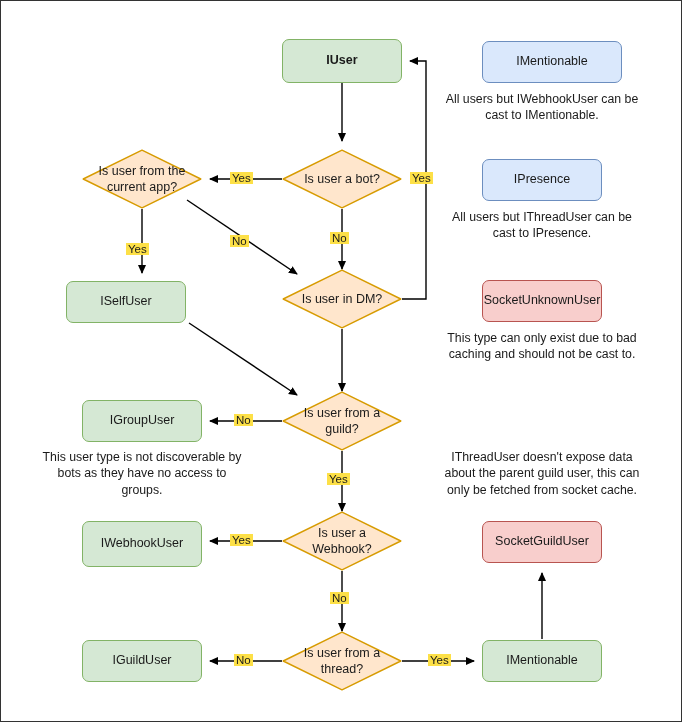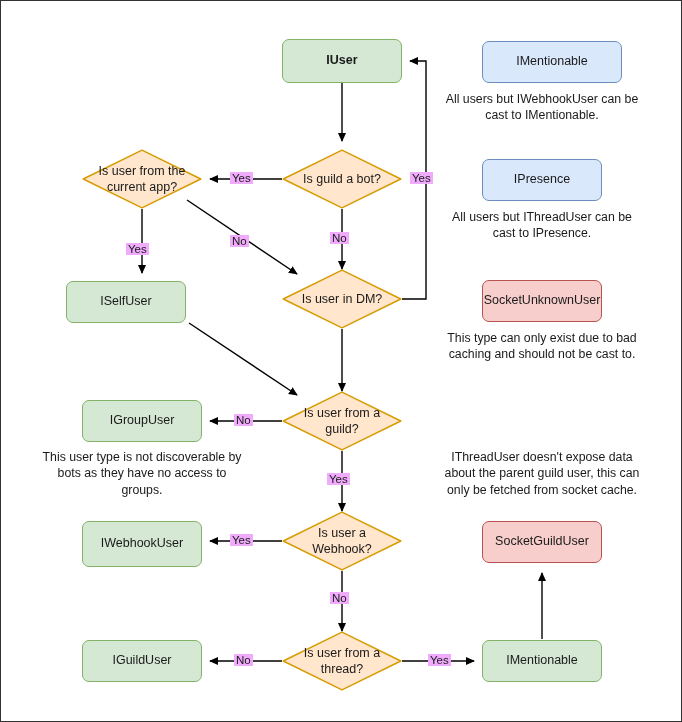--- a/index.html
+++ b/index.html
@@ -78,21 +78,21 @@
     text-align: center;
     font-size: 12.3px;
     color: #1a1a1a;
     line-height: 1.33;
     z-index: 2;
   }
   .edge-label {
     position: absolute;
     font-size: 11.5px;
     color: #1a1a1a;
-    background: #f0abfc;
+    background: #fde047;
     padding: 0 2px;
     z-index: 4;
     white-space: nowrap;
   }
 </style>
 </head>
 <body>
 
 <div id="canvas">
 
@@ -137,21 +137,21 @@
   </svg>
 
   <div class="node box" style="left:281px; top:38px; width:120px; height:44px;font-weight:bold;">
     <span>IUser</span>
   </div>
 
   <div class="diamond-wrap" style="left:281px; top:148px; width:120px; height:60px;">
     <svg width="120" height="60" viewBox="0 0 120 60">
       <path d="M60,1.2 L118.8,30 L60,58.8 L1.2,30 Z" fill="#ffe6cc" stroke="#d79b00" stroke-width="1.4" stroke-linejoin="round"></path>
     </svg>
-    <div class="diamond-label">Is guild a bot?</div>
+    <div class="diamond-label">Is user a bot?</div>
   </div>
 
   <div class="diamond-wrap" style="left:81px; top:148px; width:120px; height:60px;">
     <svg width="120" height="60" viewBox="0 0 120 60">
       <path d="M60,1.2 L118.8,30 L60,58.8 L1.2,30 Z" fill="#ffe6cc" stroke="#d79b00" stroke-width="1.4" stroke-linejoin="round"></path>
     </svg>
     <div class="diamond-label">Is user from the current app?</div>
   </div>
 
   <div class="node box" style="left:65px; top:280px; width:120px; height:42px;">

